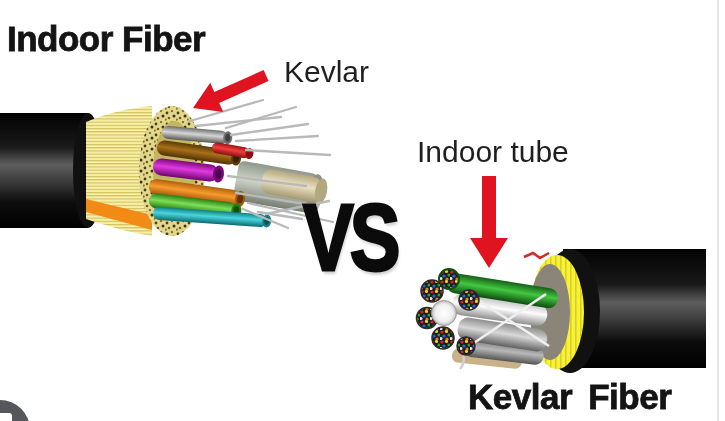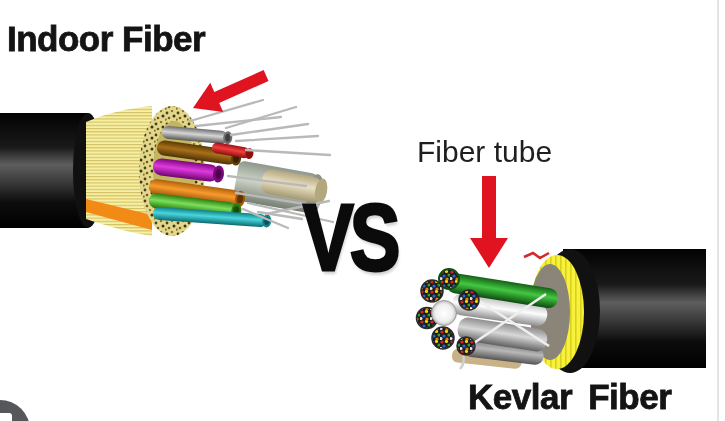--- a/index.html
+++ b/index.html
@@ -251,22 +251,23 @@
         <circle cx="466" cy="346" r="9" fill="url(#fiberDots)" stroke="#2a2a2a" stroke-width="1.5"></circle>
         <circle cx="444" cy="313" r="12.5" fill="url(#gWhiteRod)" stroke="#9a9a9a" stroke-width="1"></circle>
       </g>
     </g>
 
     <polygon points="0,0 26,-16 26,-6 80,-6 80,6 26,6 26,16" transform="translate(193,108) rotate(-24)" fill="#e01420"></polygon>
     <polygon points="482,176 496,176 496,238 508,238 489,268 470,238 482,238" fill="#e01420"></polygon>
   </svg>
 
   <div class="txt title indoor-title">Indoor Fiber</div>
+  <div class="txt callout kevlar-label">Kevlar</div>
   <div class="txt vs">VS</div>
-  <div class="txt callout loose-label">Fiber tube</div>
+  <div class="txt callout loose-label">Indoor tube</div>
   <div class="txt title outdoor-title">Kevlar Fiber</div>
 
   <div class="right-border"></div>
 
   <div class="corner-icon">
     <div class="cam"></div>
   </div>
 </div>
 
 </body></html>

